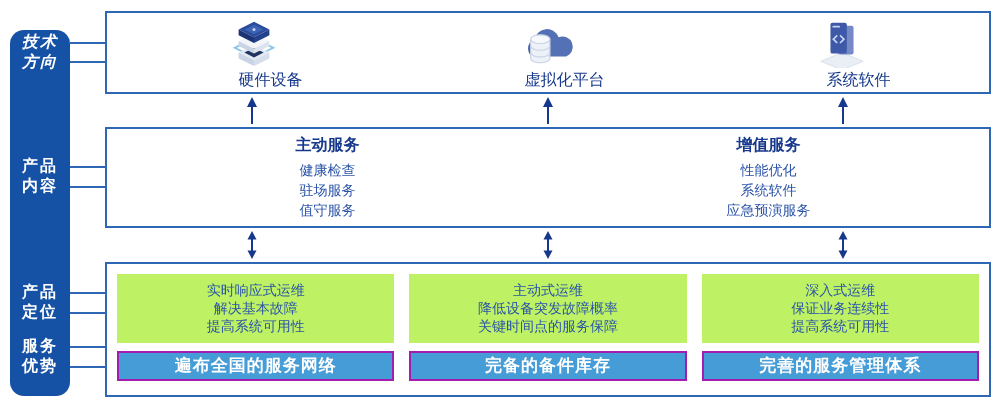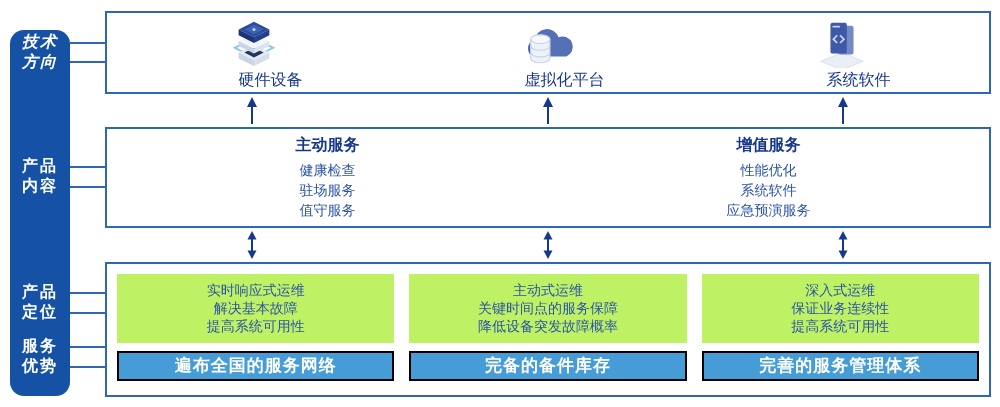--- a/index.html
+++ b/index.html
@@ -30,21 +30,21 @@
 
   
   .svc-title { font-size:16px; font-weight:bold; color:#16388C; line-height:20px; margin-bottom:5px; }
   .svc-item { font-size:14px; color:#2B54A8; line-height:20px; }
 
   
   .pos-col { display:flex; flex-direction:column; flex:1; }
   .gray-box { background:#bef264; height:70px; display:flex; flex-direction:column;
               align-items:center; justify-content:center; }
   .gray-line { font-size:14px; color:#2B54A8; line-height:18px; }
-  .banner { margin-top:8px; height:31px; background:#459CD6; border:2px solid #000000;
+  .banner { margin-top:8px; height:31px; background:#459CD6; border:2px solid #a21caf;
             display:flex; align-items:center; justify-content:center;
             color:#ffffff; font-size:17px; font-weight:bold; letter-spacing:1px; }
 
   
   .arrow { position:absolute; width:14px; }
   .arrow-up-1 { left:245px; top:97px; }
   .arrow-up-2 { left:541px; top:97px; }
   .arrow-up-3 { left:836px; top:97px; }
   .arrow-db-1 { left:245px; top:231px; }
   .arrow-db-2 { left:541px; top:231px; }
@@ -189,22 +189,22 @@
         <div class="gray-line">实时响应式运维</div>
         <div class="gray-line">解决基本故障</div>
         <div class="gray-line">提高系统可用性</div>
       </div>
       <div class="banner">遍布全国的服务网络</div>
     </div>
 
     <div class="pos-col">
       <div class="gray-box">
         <div class="gray-line">主动式运维</div>
+        <div class="gray-line">降低设备突发故障概率</div>
         <div class="gray-line">关键时间点的服务保障</div>
-        <div class="gray-line">降低设备突发故障概率</div>
       </div>
       <div class="banner">完备的备件库存</div>
     </div>
 
     <div class="pos-col">
       <div class="gray-box">
         <div class="gray-line">深入式运维</div>
         <div class="gray-line">保证业务连续性</div>
         <div class="gray-line">提高系统可用性</div>
       </div>

